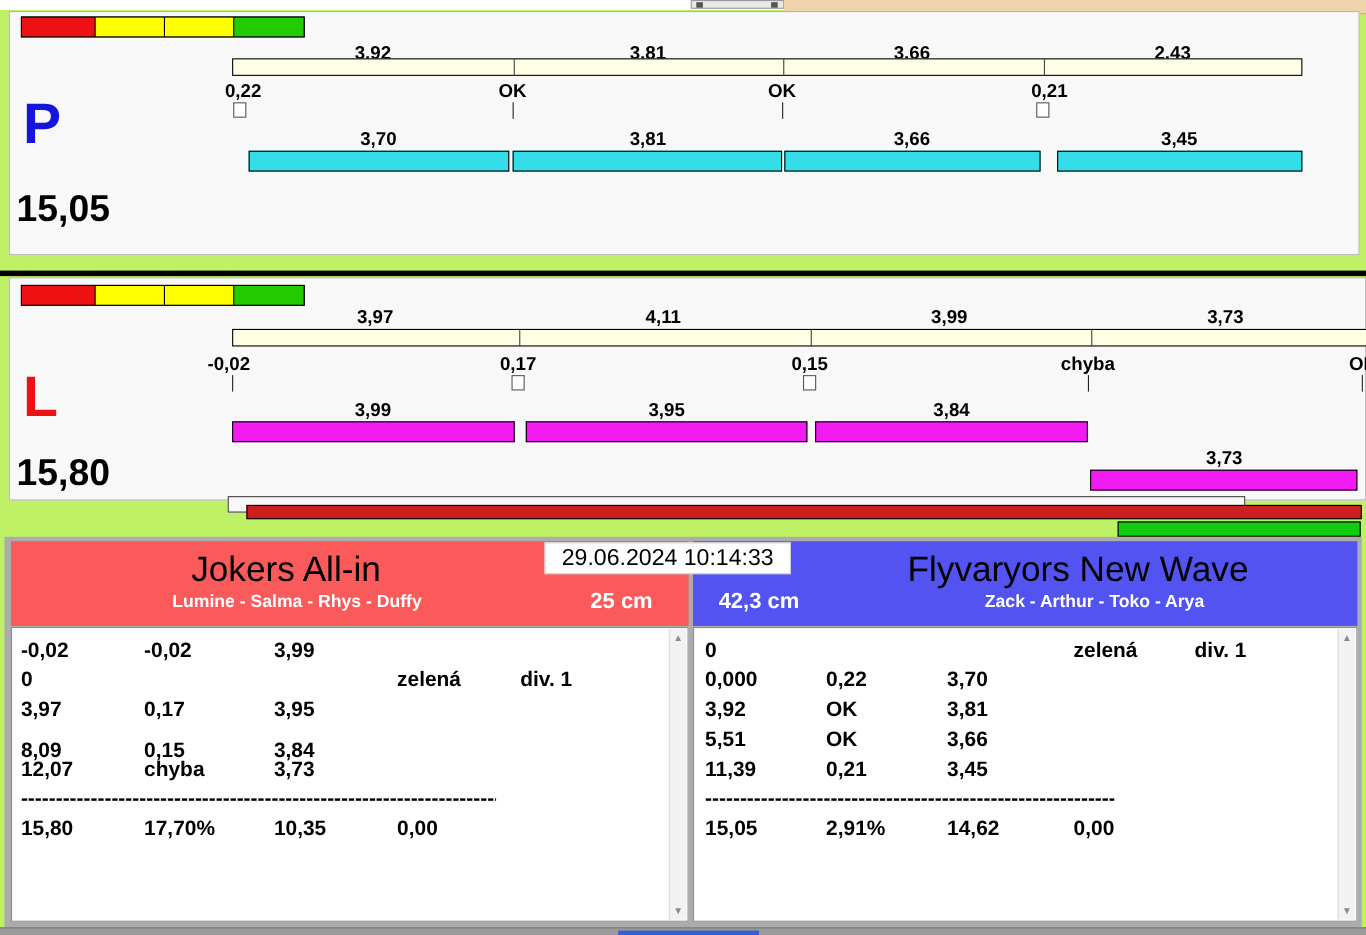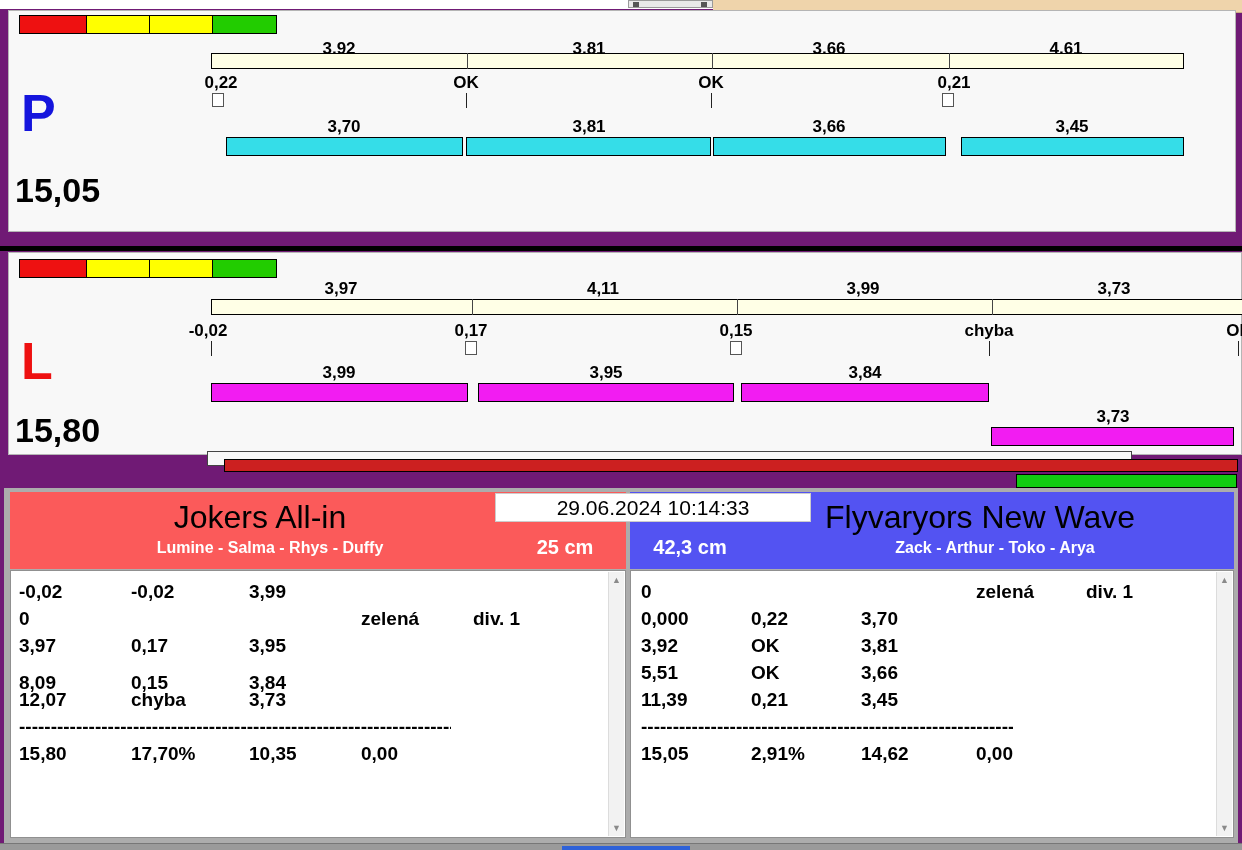--- a/index.html
+++ b/index.html
@@ -4,21 +4,21 @@
 <style>
   :root{
     --traffic-red:#ee1111; --traffic-yellow:#ffff00; --traffic-green:#22cc00;
     --split-bar:#ffffe6; --run-bar-p:#35dde8; --run-bar-l:#f21cf2;
     --letter-p:#1515dd; --letter-l:#ee1111;
     --team-left:#fb5a5a; --team-right:#5353f2;
     --strip-red:#cc2020; --strip-green:#11cc11; --taskbar-blue:#2f62d8;
   }
   *{margin:0;padding:0;box-sizing:border-box}
   html,body{background:#d8d8d8;font-family:"Liberation Sans",sans-serif}
-  .stage{position:relative;width:1242px;height:850px;background:#701a75;overflow:hidden;outline:1px solid #666}
+  .stage{position:relative;width:1242px;height:850px;background:#bef264;overflow:hidden;outline:1px solid #666}
 
   
   .top-strip{position:absolute;left:0;top:0;width:1242px;height:9px;background:#ffffff}
   .mini-win{position:absolute;left:628px;top:0;width:85px;height:8px;background:#e9e9e9;border:1px solid #9a9a9a}
   .mini-dot{position:absolute;top:1px;width:6px;height:5px;background:#555}
   .tan-strip{position:absolute;left:713px;top:0;width:529px;height:13px;background:#efd4ab;border-bottom:1px solid #c9ae85}
 
   
   .lane{position:absolute;background:#f8f8f8;border:1px solid #b5b5b5}
   .lane-p{left:8px;top:10px;width:1228px;height:222px}
@@ -49,21 +49,21 @@
   .green-strip{position:absolute;left:1016px;top:474px;width:221px;height:14px;background:var(--strip-green);border:1px solid #000}
 
   
   .bottom-bg{position:absolute;left:4px;top:488px;width:1234px;height:355px;background:#acacac}
   .team-header{position:absolute;top:492px;height:77px}
   .team-header.left{left:10px;width:616px;background:var(--team-left)}
   .team-header.right{left:630px;width:604px;background:var(--team-right)}
   .team-title{position:absolute;font-size:32px;font-weight:normal;color:#000;text-align:center}
   .team-members{position:absolute;font-size:16px;font-weight:bold;color:#fff;text-align:center}
   .team-cm{position:absolute;font-size:20px;font-weight:bold;color:#fff;text-align:center}
-  .timestamp{position:absolute;left:495px;top:493px;width:316px;height:29px;background:#fff;border:1px solid #ccc;
+  .timestamp{position:absolute;left:495px;top:493px;width:224px;height:29px;background:#fff;border:1px solid #ccc;
              font-size:21px;color:#000;text-align:center;line-height:27px}
 
   .dp{position:absolute;top:570px;height:268px;background:#fff;border:1px solid #909090;font-weight:bold;font-size:19px;color:#000;overflow:hidden}
   .dp.lp{left:10px;width:616px}
   .dp.rp{left:630px;width:604px}
   .drow{position:absolute;left:0;right:18px;height:27px;white-space:nowrap}
   .dc{position:absolute;white-space:nowrap}
   .lp .k1{left:8px}.lp .k2{left:120px}.lp .k3{left:238px}.lp .k4{left:350px}.lp .k5{left:462px}
   .rp .k1{left:10px}.rp .k2{left:120px}.rp .k3{left:230px}.rp .k4{left:345px}.rp .k5{left:455px}
   .sep{position:absolute;overflow:hidden;white-space:nowrap}
@@ -92,21 +92,21 @@
     <div class="traffic" style="left:10px;top:4px">
       <span class="t-red"></span>
       <span class="t-yel"></span>
       <span class="t-yel"></span>
       <span class="t-grn"></span>
     </div>
 
     <span class="tl" style="left:330px;top:28px">3,92</span>
     <span class="tl" style="left:580px;top:28px">3,81</span>
     <span class="tl" style="left:820px;top:28px">3,66</span>
-    <span class="tl" style="left:1057px;top:28px">4,61</span>
+    <span class="tl" style="left:1057px;top:28px">2,43</span>
 
     <div class="segbar" style="left:202px;top:42px;width:973px">
       <span class="segdiv" style="left:255px"></span>
       <span class="segdiv" style="left:500px"></span>
       <span class="segdiv" style="left:737px"></span>
     </div>
 
     <span class="tl" style="left:212px;top:62px">0,22</span>
     <span class="tl" style="left:457px;top:62px">OK</span>
     <span class="tl" style="left:702px;top:62px">OK</span>

